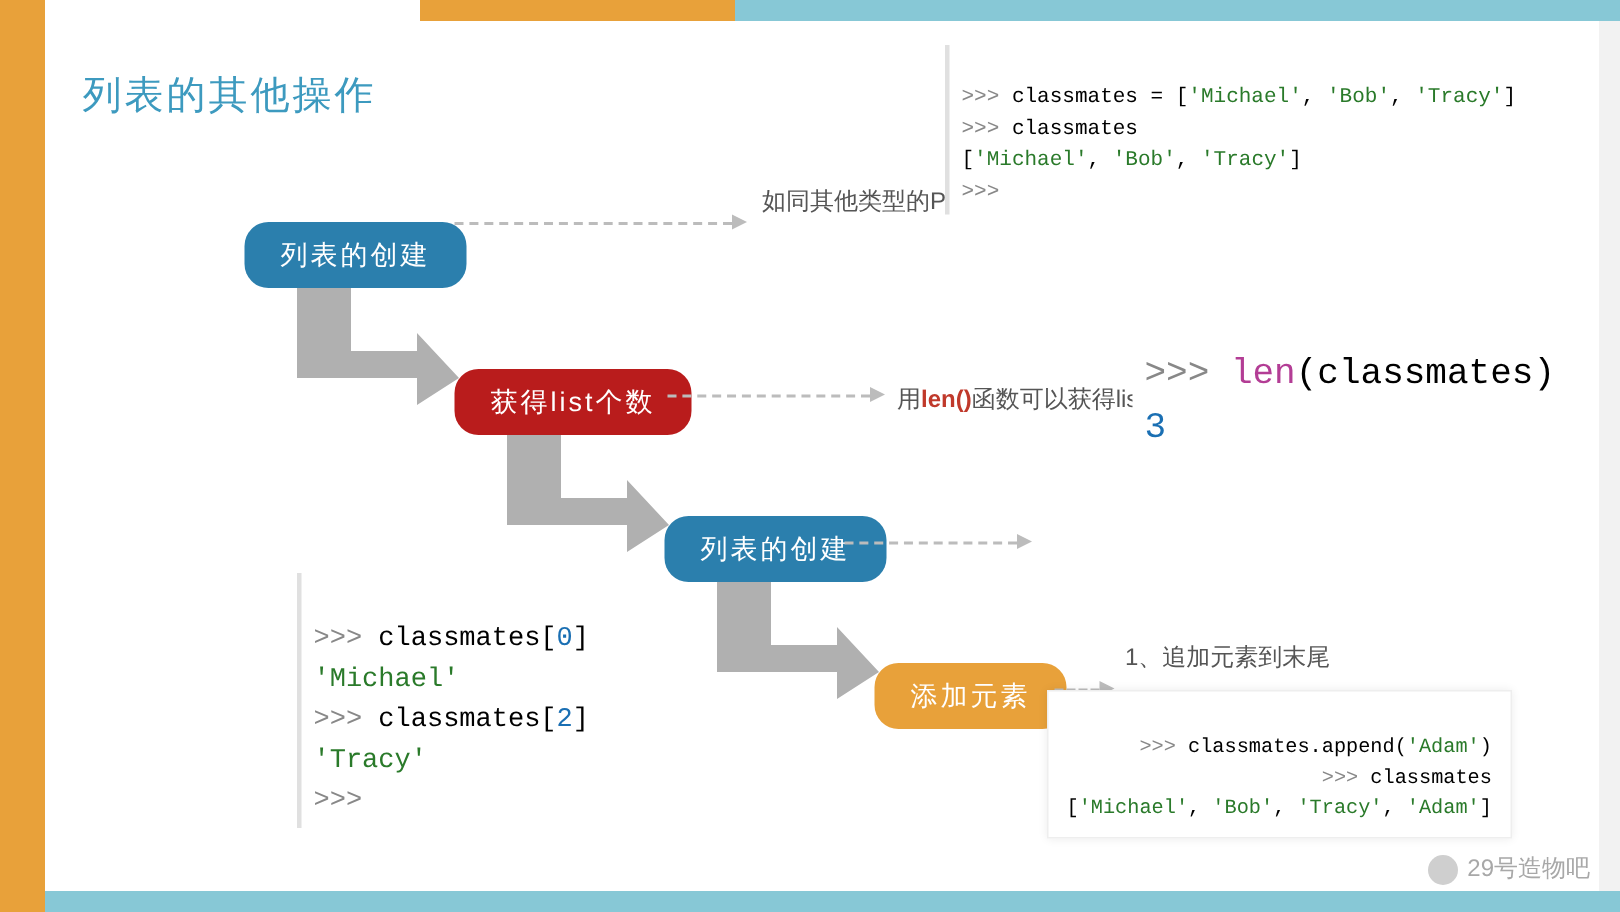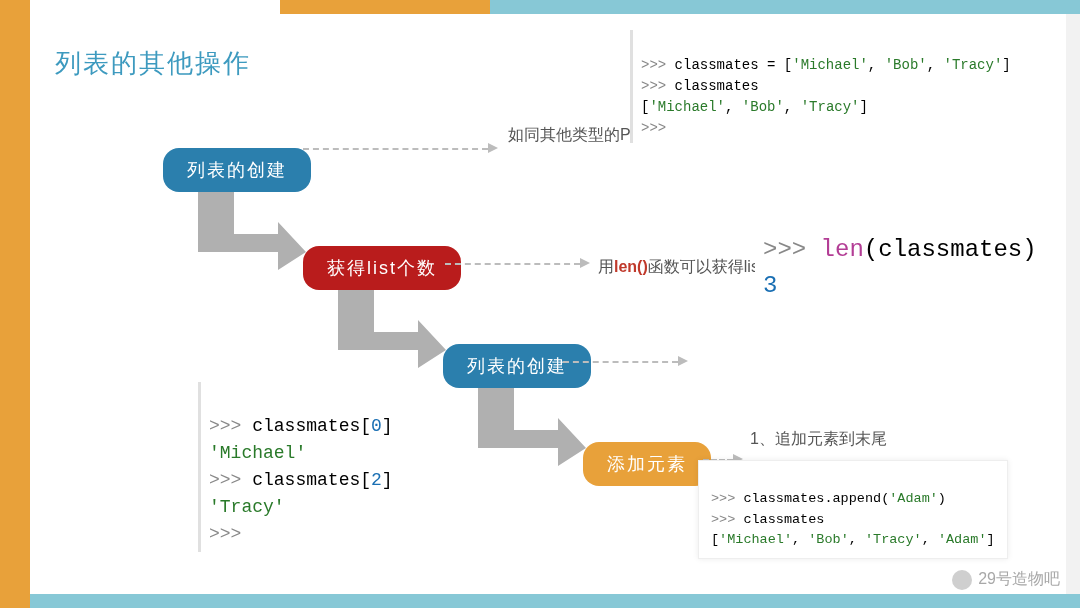--- a/index.html
+++ b/index.html
@@ -153,21 +153,21 @@
 </div>
 
 <div class="code-block" style="top:382px;left:150px;font-size:18px;margin-left:48px;">
 <span class="prompt">&gt;&gt;&gt; </span><span>classmates[</span><span class="num">0</span><span>]</span>
 <span class="str">'Michael'</span>
 <span class="prompt">&gt;&gt;&gt; </span><span>classmates[</span><span class="num">2</span><span>]</span>
 <span class="str">'Tracy'</span>
 <span class="prompt">&gt;&gt;&gt;</span>
 </div>
 
-<div class="code-block" style="top:460px;left:698px;font-size:13.5px;box-shadow:0 0 6px rgba(0,0,0,0.08);border-left:none;border:1px solid #eee;padding:8px 12px;">
+<div class="code-block" style="top:460px;left:698px;font-size:13.5px;box-shadow:0 0 6px rgba(0,0,0,0.08);border-left:none;border:1px solid #eee;padding:8px 12px;text-align:right;">
 <span class="prompt">&gt;&gt;&gt; </span><span>classmates.append(</span><span class="str">'Adam'</span><span>)</span>
 <span class="prompt">&gt;&gt;&gt; </span><span>classmates</span>
 <span>[</span><span class="str">'Michael'</span><span>, </span><span class="str">'Bob'</span><span>, </span><span class="str">'Tracy'</span><span>, </span><span class="str">'Adam'</span><span>]</span>
 </div>
 
 <div class="watermark">
   <span class="wm-circle"></span>
   <span>29号造物吧</span>
 </div>
 

